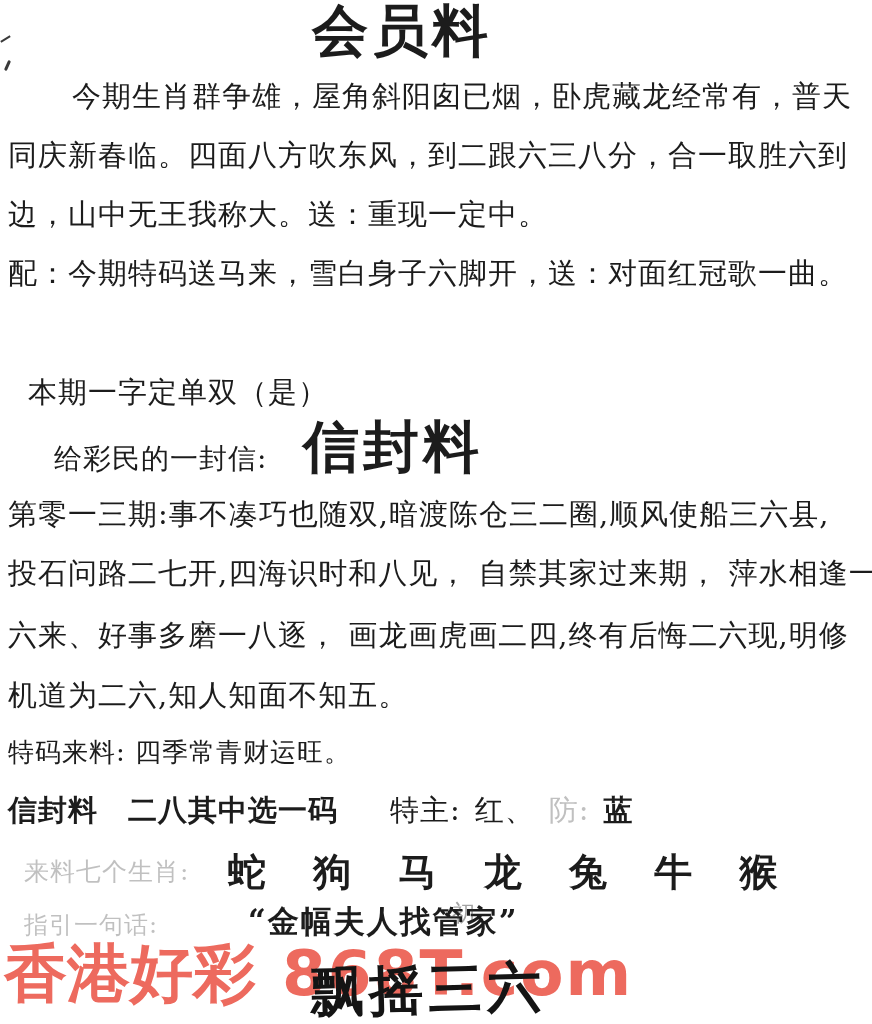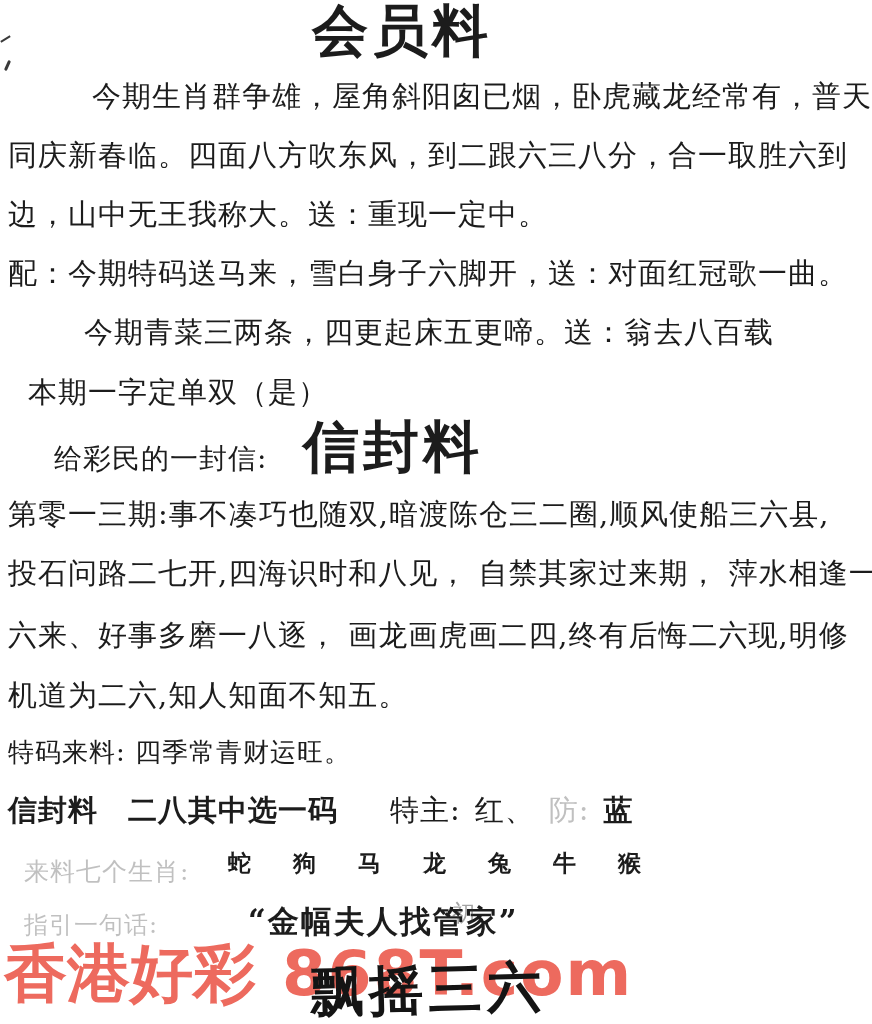--- a/index.html
+++ b/index.html
@@ -21,40 +21,40 @@
   .big-title{
     position:absolute;
     font-size:56px;
     font-weight:700;
     letter-spacing:4px;
     line-height:1;
     white-space:nowrap;
     text-align:right;
   }
   
-  .m0{left:92px;top:80px;}
+  .m0{left:72px;top:80px;}
   .m1{left:8px;top:139px;}
   .m2{left:8px;top:198px;}
   .m3{left:8px;top:257px;}
   .m4{left:84px;top:316px;}
   .m5{left:28px;top:376px;}
   
   .intro{left:54px;top:443px;font-size:28px;}
   .e0{left:8px;top:498px;}
   .e1{left:8px;top:557px;}
   .e2{left:8px;top:619px;}
   .e3{left:8px;top:679px;}
   .special{left:8px;top:738px;font-size:26px;}
   .pick{left:8px;top:794px;display:flex;align-items:baseline;}
   .pick .b{font-weight:700;}
   .gap-lg{margin-left:52px;}
   .gap-md{margin-left:30px;}
   .gap-sm{margin-left:14px;}
   .zodiac-prefix{left:24px;top:858px;font-size:25px;text-align:center;}
-  .zodiac-animals{left:228px;top:850px;font-size:23px;font-weight:700;letter-spacing:17px;}
+  .zodiac-animals{left:228px;top:850px;font-size:38px;font-weight:700;letter-spacing:17px;}
   .quote-prefix{left:24px;top:912px;font-size:24px;}
   .quote-text{left:248px;top:904px;font-size:31px;font-weight:700;letter-spacing:2px;text-align:center;}
   .quote-suffix{left:452px;top:900px;font-size:23px;}
   .faded{
     opacity:.33;
     filter:blur(.5px);
     color:#444;
     font-weight:400;
   }
   .faint{opacity:.45;color:#333;}
@@ -94,21 +94,20 @@
 
   <div class="stray1"></div>
   <div class="stray2"></div>
 
   <div class="big-title" style="left:312px;top:2px;">会员料</div>
 
   <div class="line m0">今期生肖群争雄，屋角斜阳囱已烟，卧虎藏龙经常有，普天</div>
   <div class="line m1">同庆新春临。四面八方吹东风，到二跟六三八分，合一取胜六到</div>
   <div class="line m2">边，山中无王我称大。送：重现一定中。</div>
   <div class="line m3">配：今期特码送马来，雪白身子六脚开，送：对面红冠歌一曲。</div>
-  <div class="line m4">今期青菜三两条，四更起床五更啼。送：翁去八百载</div>
   <div class="line m5">本期一字定单双（是）</div>
 
   <div class="line intro">给彩民的一封信:</div>
   <div class="big-title" style="left:303px;top:418px;">信封料</div>
 
   <div class="line e0">第零一三期:事不凑巧也随双,暗渡陈仓三二圈,顺风使船三六县,</div>
   <div class="line e1">投石问路二七开,四海识时和八见， 自禁其家过来期， 萍水相逢一</div>
   <div class="line e2">六来、好事多磨一八逐， 画龙画虎画二四,终有后悔二六现,明修</div>
   <div class="line e3">机道为二六,知人知面不知五。</div>
 

